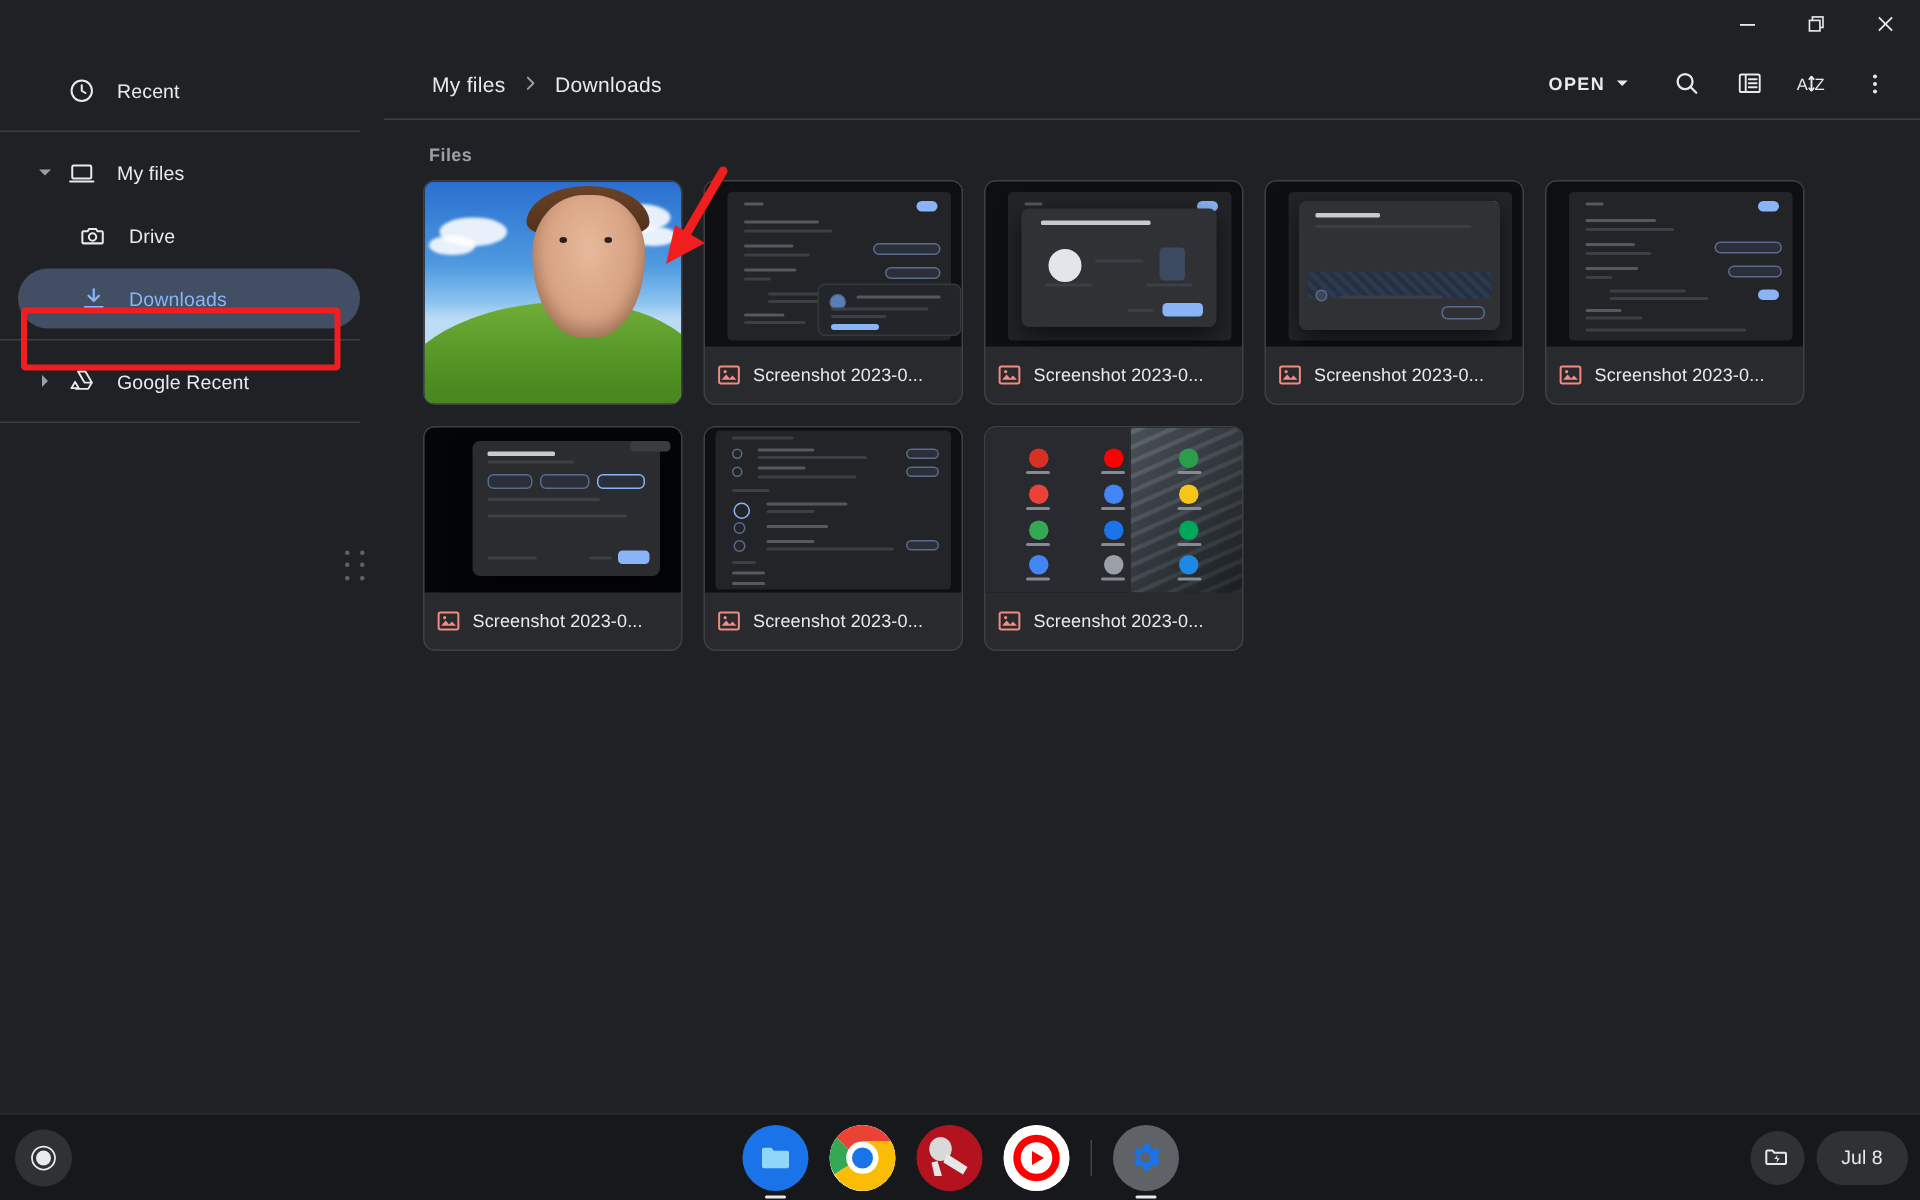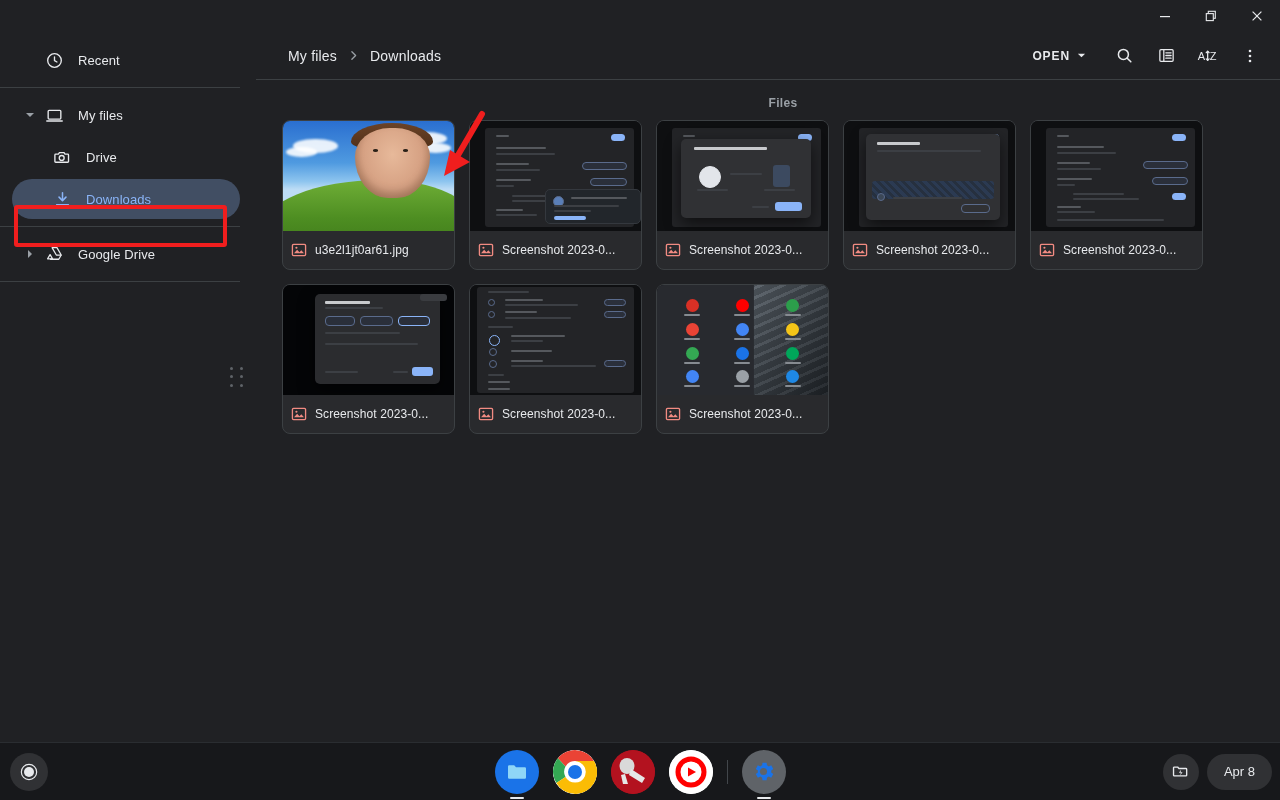--- a/index.html
+++ b/index.html
@@ -26,21 +26,21 @@
     background: #202124;
   }
   .wc-btn {
     width: 46px; height: 32px;
     display: flex; align-items: center; justify-content: center;
     cursor: pointer;
   }
   .wc-btn svg { display: block; }
 
   
-  #window-body { flex: 1; display: flex; min-height: 0; position: relative; text-align: center; }
+  #window-body { flex: 1; display: flex; min-height: 0; position: relative; }
 
   
   #sidebar {
     width: 256px; flex: 0 0 256px;
     background: #202124;
     padding-top: 6px;
     position: relative;
   }
   .nav-item {
     height: 40px;
@@ -360,21 +360,21 @@
               <path d="M3 1l4 4-4 4z" fill="currentColor"></path>
             </svg>
         </span>
         <span class="nav-icon">
           <svg width="19" height="19" viewBox="0 0 24 24" fill="none" stroke="currentColor" stroke-width="1.6" stroke-linejoin="round">
             <path d="M8.9 3.4h6.2l5.4 9.3H14.3z"></path>
               <path d="M3.3 17.4l3.1-5.3 3.1 5.3z"></path>
               <path d="M20.5 12.7l-3.1 5.3H6.4"></path>
           </svg>
         </span>
-        <span class="nav-label">Google Drive</span>
+        <span class="nav-label">Google Recent</span>
       </div>
 
       <div class="nav-sep"></div>
 
 
       <div id="resize-handle">
         <i></i>
           <i></i>
           <i></i>
           <i></i>
@@ -457,30 +457,20 @@
                 <div class="cloud" style="left:2%;top:24%;width:18%;height:9%"></div>
                 <div class="cloud" style="left:72%;top:10%;width:24%;height:12%"></div>
                 <div class="cloud" style="left:80%;top:20%;width:18%;height:9%"></div>
                 <div class="bliss-hill"></div>
                 <div class="hair"></div>
                 <div class="face">
                   <div class="eye" style="left:24%"></div>
                   <div class="eye" style="left:64%"></div>
                 </div>
               </div>
-            </div>
-            <div class="file-meta">
-              <span class="file-type-icon">
-                <svg width="16" height="16" viewBox="0 0 18 18" fill="none" stroke="#f28b82" stroke-width="1.5">
-                  <rect x="1.6" y="2.6" width="14.8" height="12.8" rx="1.3"></rect>
-                  <path d="M3.4 12.6l3.5-3.9 2.6 2.9 2.1-2.2 3 3.2" fill="#f28b82" stroke="none"></path>
-                  <circle cx="6.1" cy="6.5" r="1.2" fill="#f28b82" stroke="none"></circle>
-                </svg>
-              </span>
-              <span class="file-name">u3e2l1jt0ar61.jpg</span>
             </div>
           </div>
 
           <div class="file-card">
             <div class="thumb">
               <div class="ss">
                 <div class="ss-page">
                   <div class="ss-line" style="left:7%;top:7%;width:9%"></div>
                   <div class="ss-toggle" style="right:6%;top:6%"></div>
                   <div class="ss-line" style="left:7%;top:20%;width:34%"></div>
@@ -845,17 +835,17 @@
 
   <div id="tray">
     <div class="tray-pill" id="tray-capture">
       <svg width="19" height="19" viewBox="0 0 24 24" fill="none" stroke="#e8eaed" stroke-width="1.7" stroke-linejoin="round">
         <path d="M3.2 7.4a1 1 0 011-1h4.2l1.6 1.8h8.8a1 1 0 011 1v7.4a1 1 0 01-1 1H4.2a1 1 0 01-1-1z"></path>
         <path d="M12.6 9.9l-2.6 3.6h2.4l-.7 3.2 2.9-3.8h-2.4z" fill="#e8eaed" stroke="none"></path>
       </svg>
     </div>
 
     <div class="tray-pill" id="tray-date">
-      <span>Apr 8</span>
+      <span>Jul 8</span>
     </div>
 
   </div>
 </div>
 
 </body></html>

